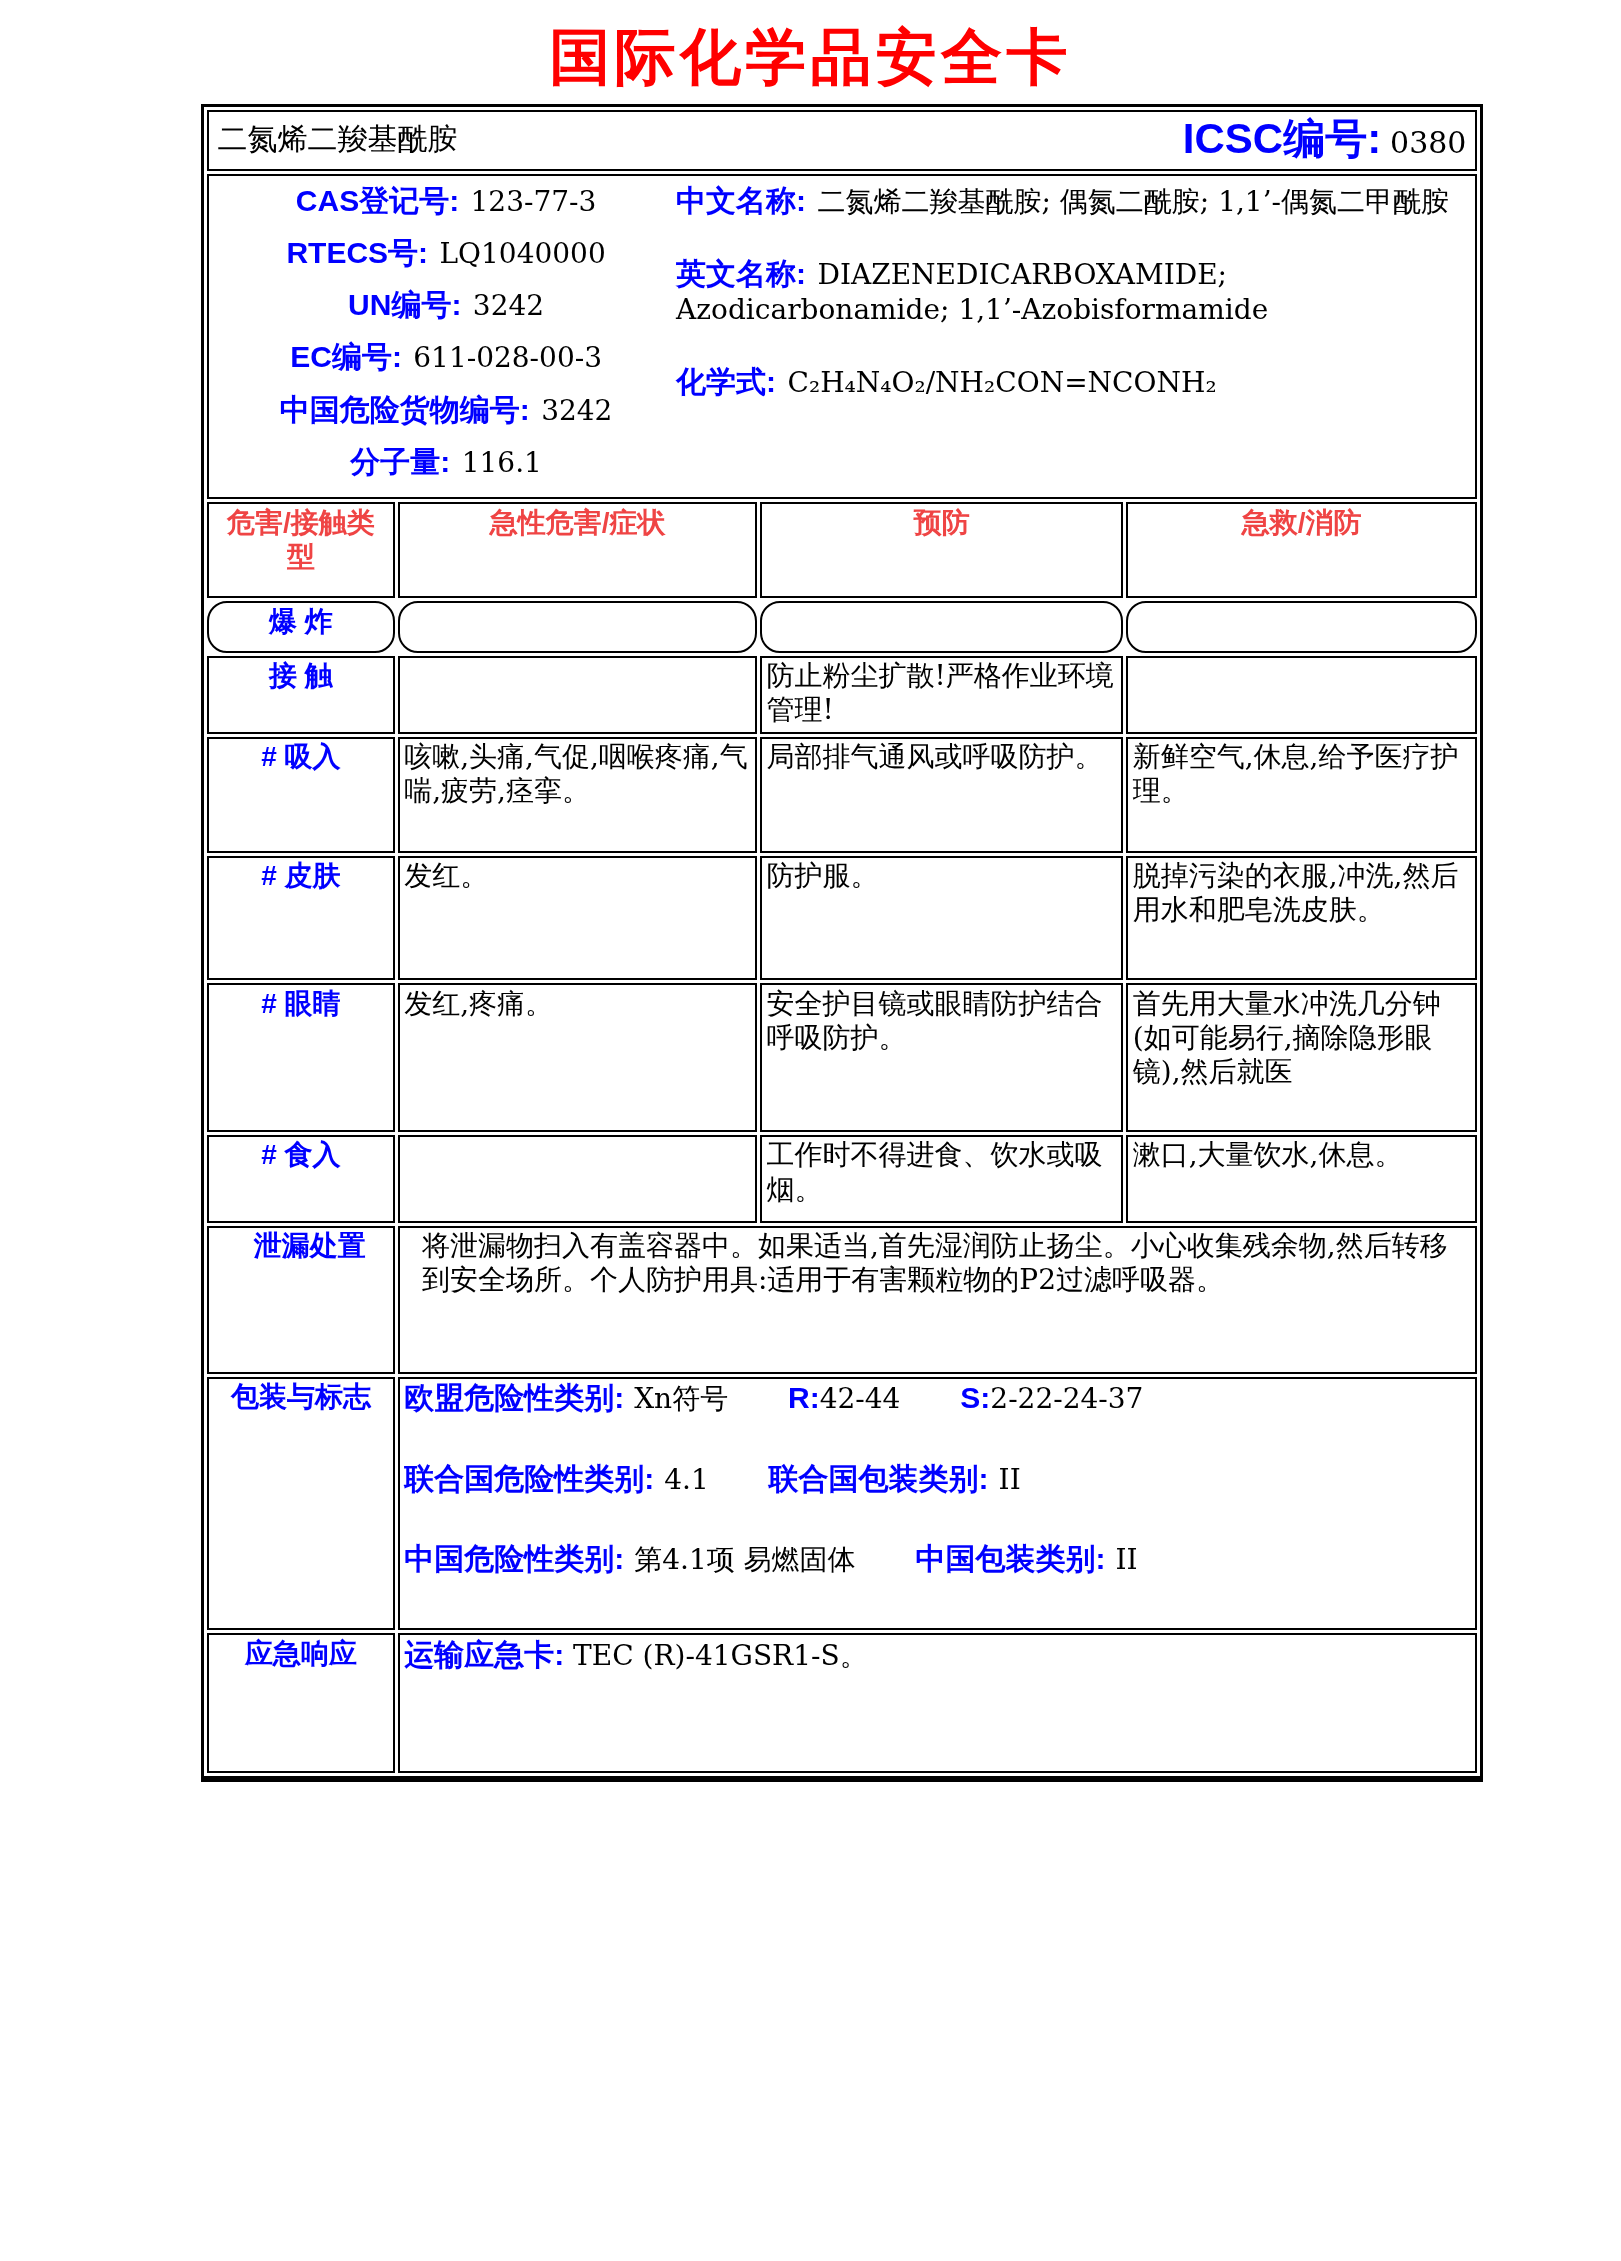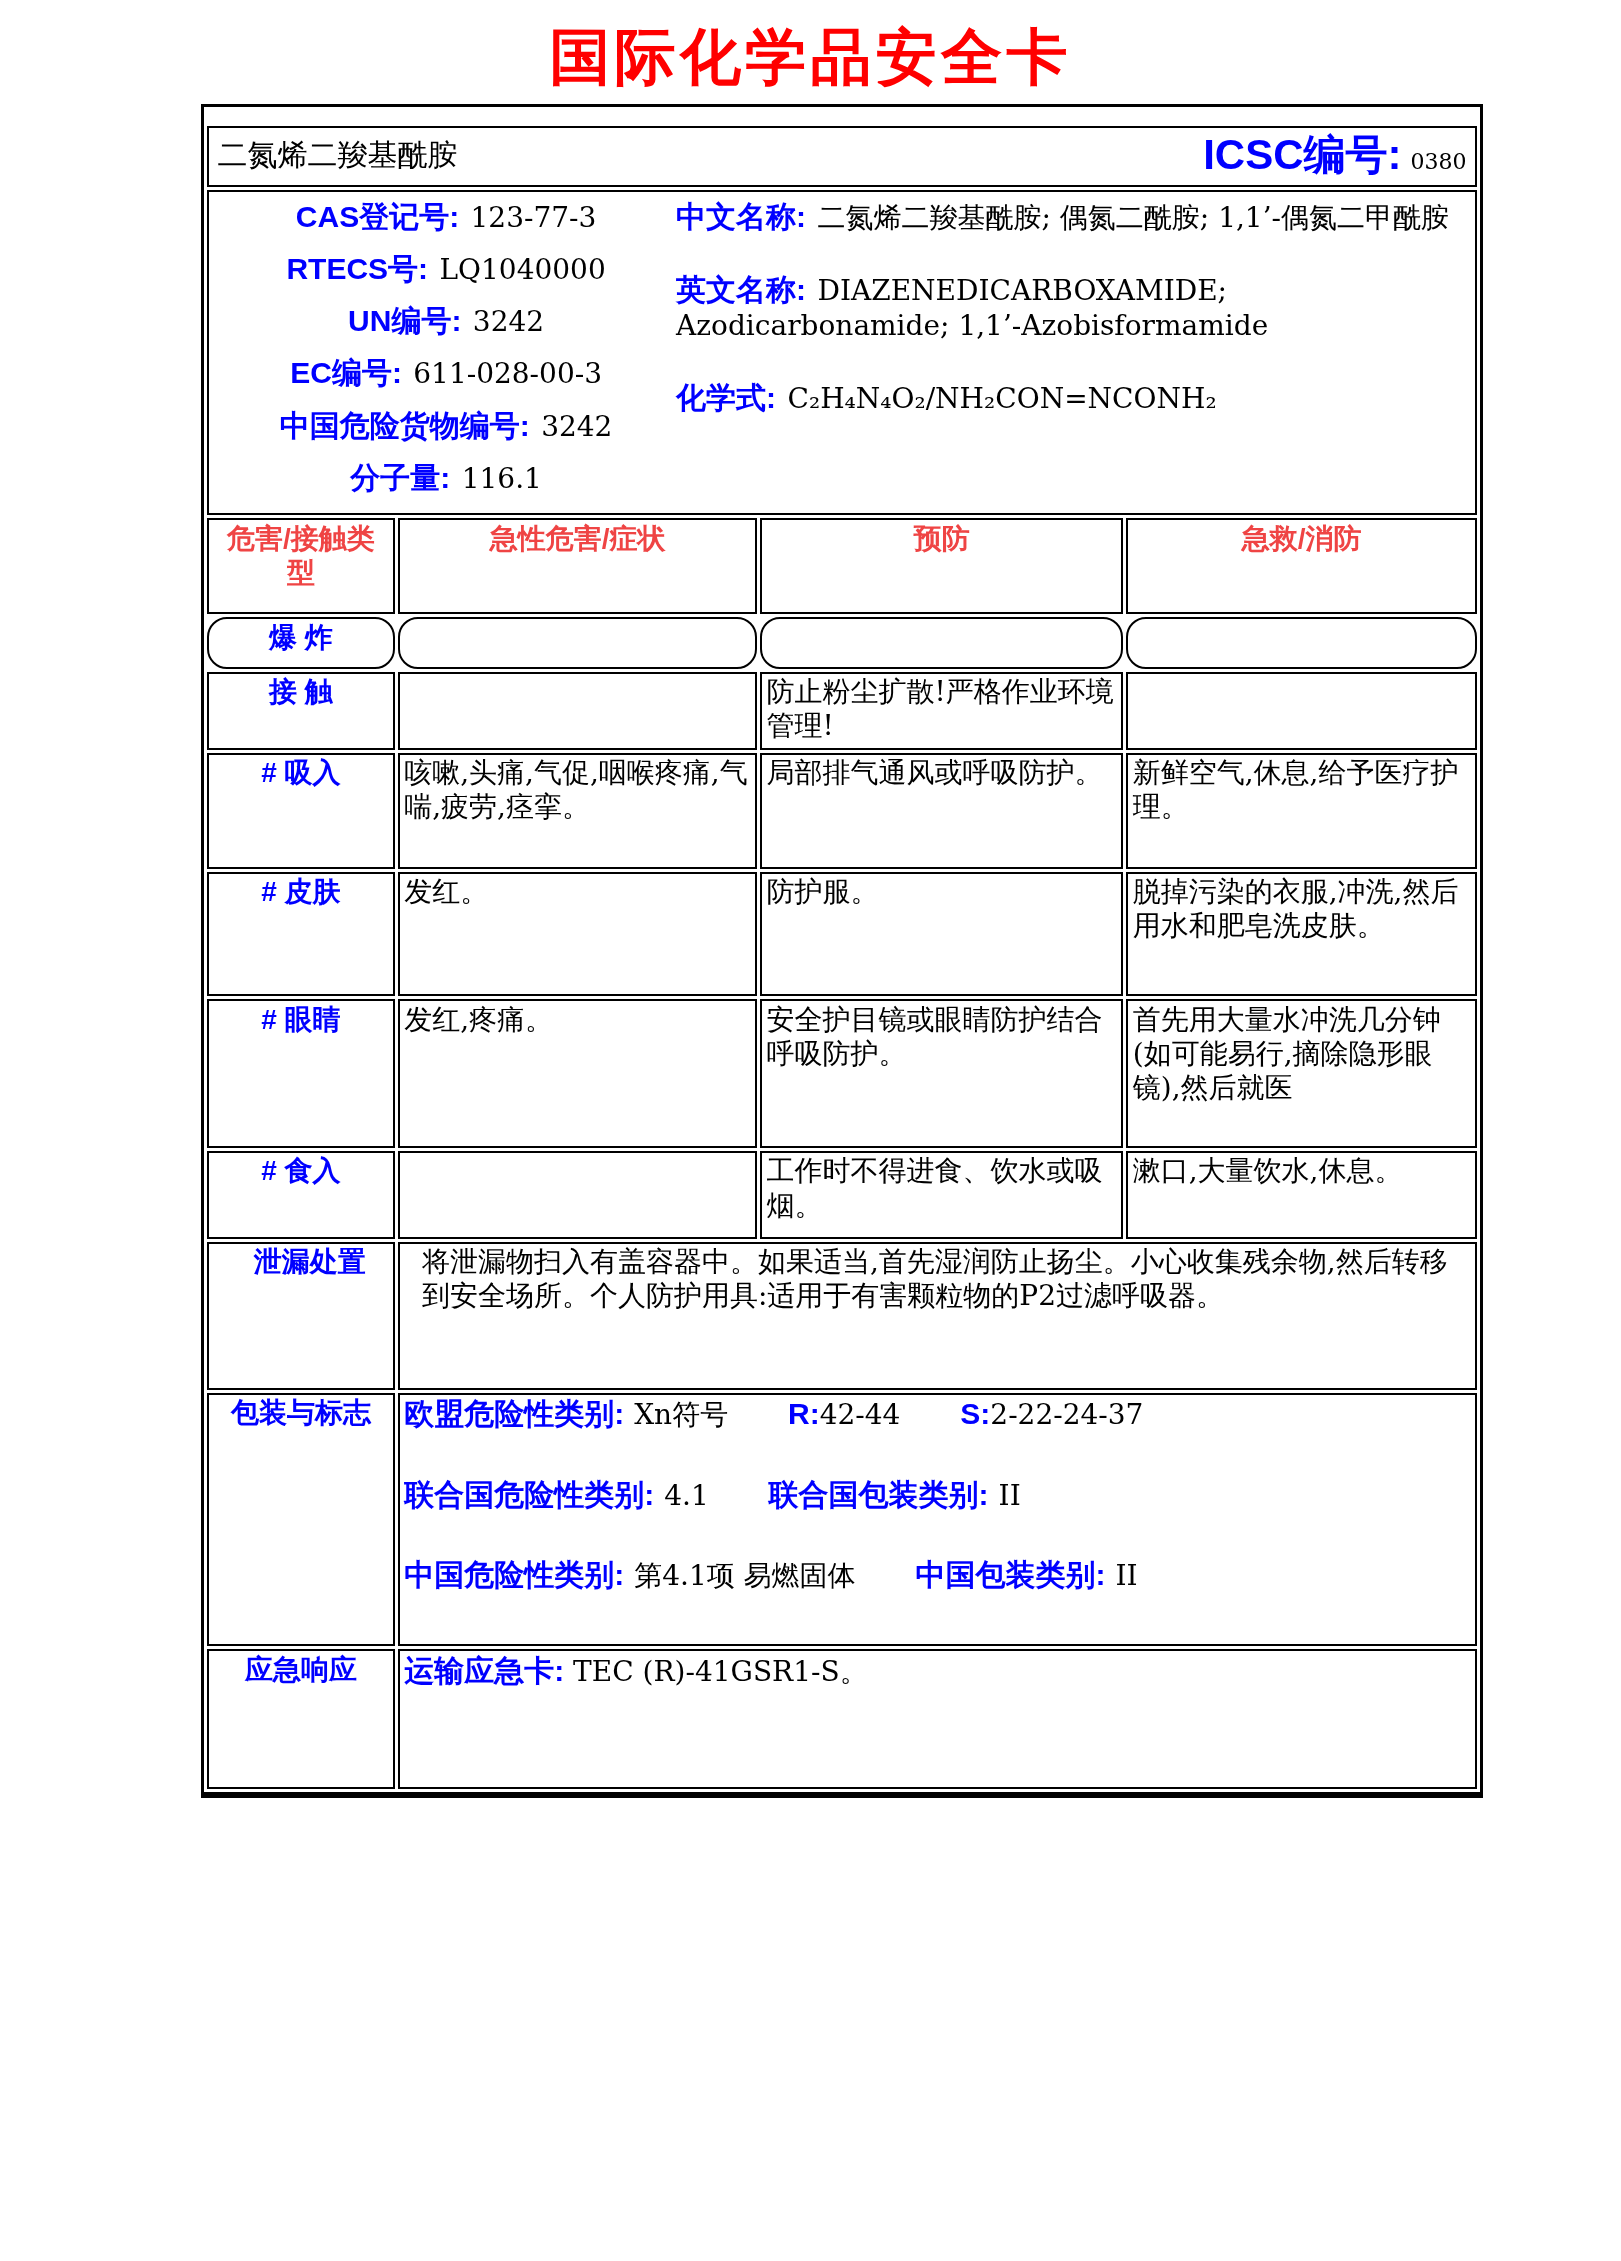--- a/index.html
+++ b/index.html
@@ -25,21 +25,20 @@
     border:3.5px solid #000;
     border-bottom-width:6.4px;
     background:#fff;
     box-sizing:border-box;
   }
   table.sheet{
     width:100%;
     border-collapse:separate;
     border-spacing:3.5px;
     table-layout:fixed;
-    margin-top:16px;
   }
   table.sheet td{
     border:2.1px solid #000;
     vertical-align:top;
     padding:1.4px 4.3px;
     font-size:28px;
     line-height:1.22;
     overflow:hidden;
     word-break:break-word;
   }
@@ -55,21 +54,21 @@
     color:#000;
     font-family:"DejaVu Serif","Liberation Serif",serif;
     font-size:28px;
   }
 
   
   td.name-cell{height:54px;vertical-align:middle;}
   .name-wrap{display:flex;justify-content:space-between;align-items:center;padding:0 4.3px;}
   .chem-name{font-size:30px;}
   .icsc .lbl{font-size:42px;}
-  .icsc .val{font-size:22px;}
+  .icsc .val{font-size:30px;}
 
   
   td.reg-cell{height:277px;}
   .reg-wrap{display:flex;padding:5.7px 2.8px 0 2.8px;}
   .reg-left{width:460px;flex:none;text-align:center;}
   .reg-right{flex:1;}
   .reg-line{margin-bottom:15.6px;}
   .reg-line .lbl{margin-right:11.4px;}
   .reg-para{margin-bottom:37px;}
   .reg-para.last{margin-bottom:0;}

